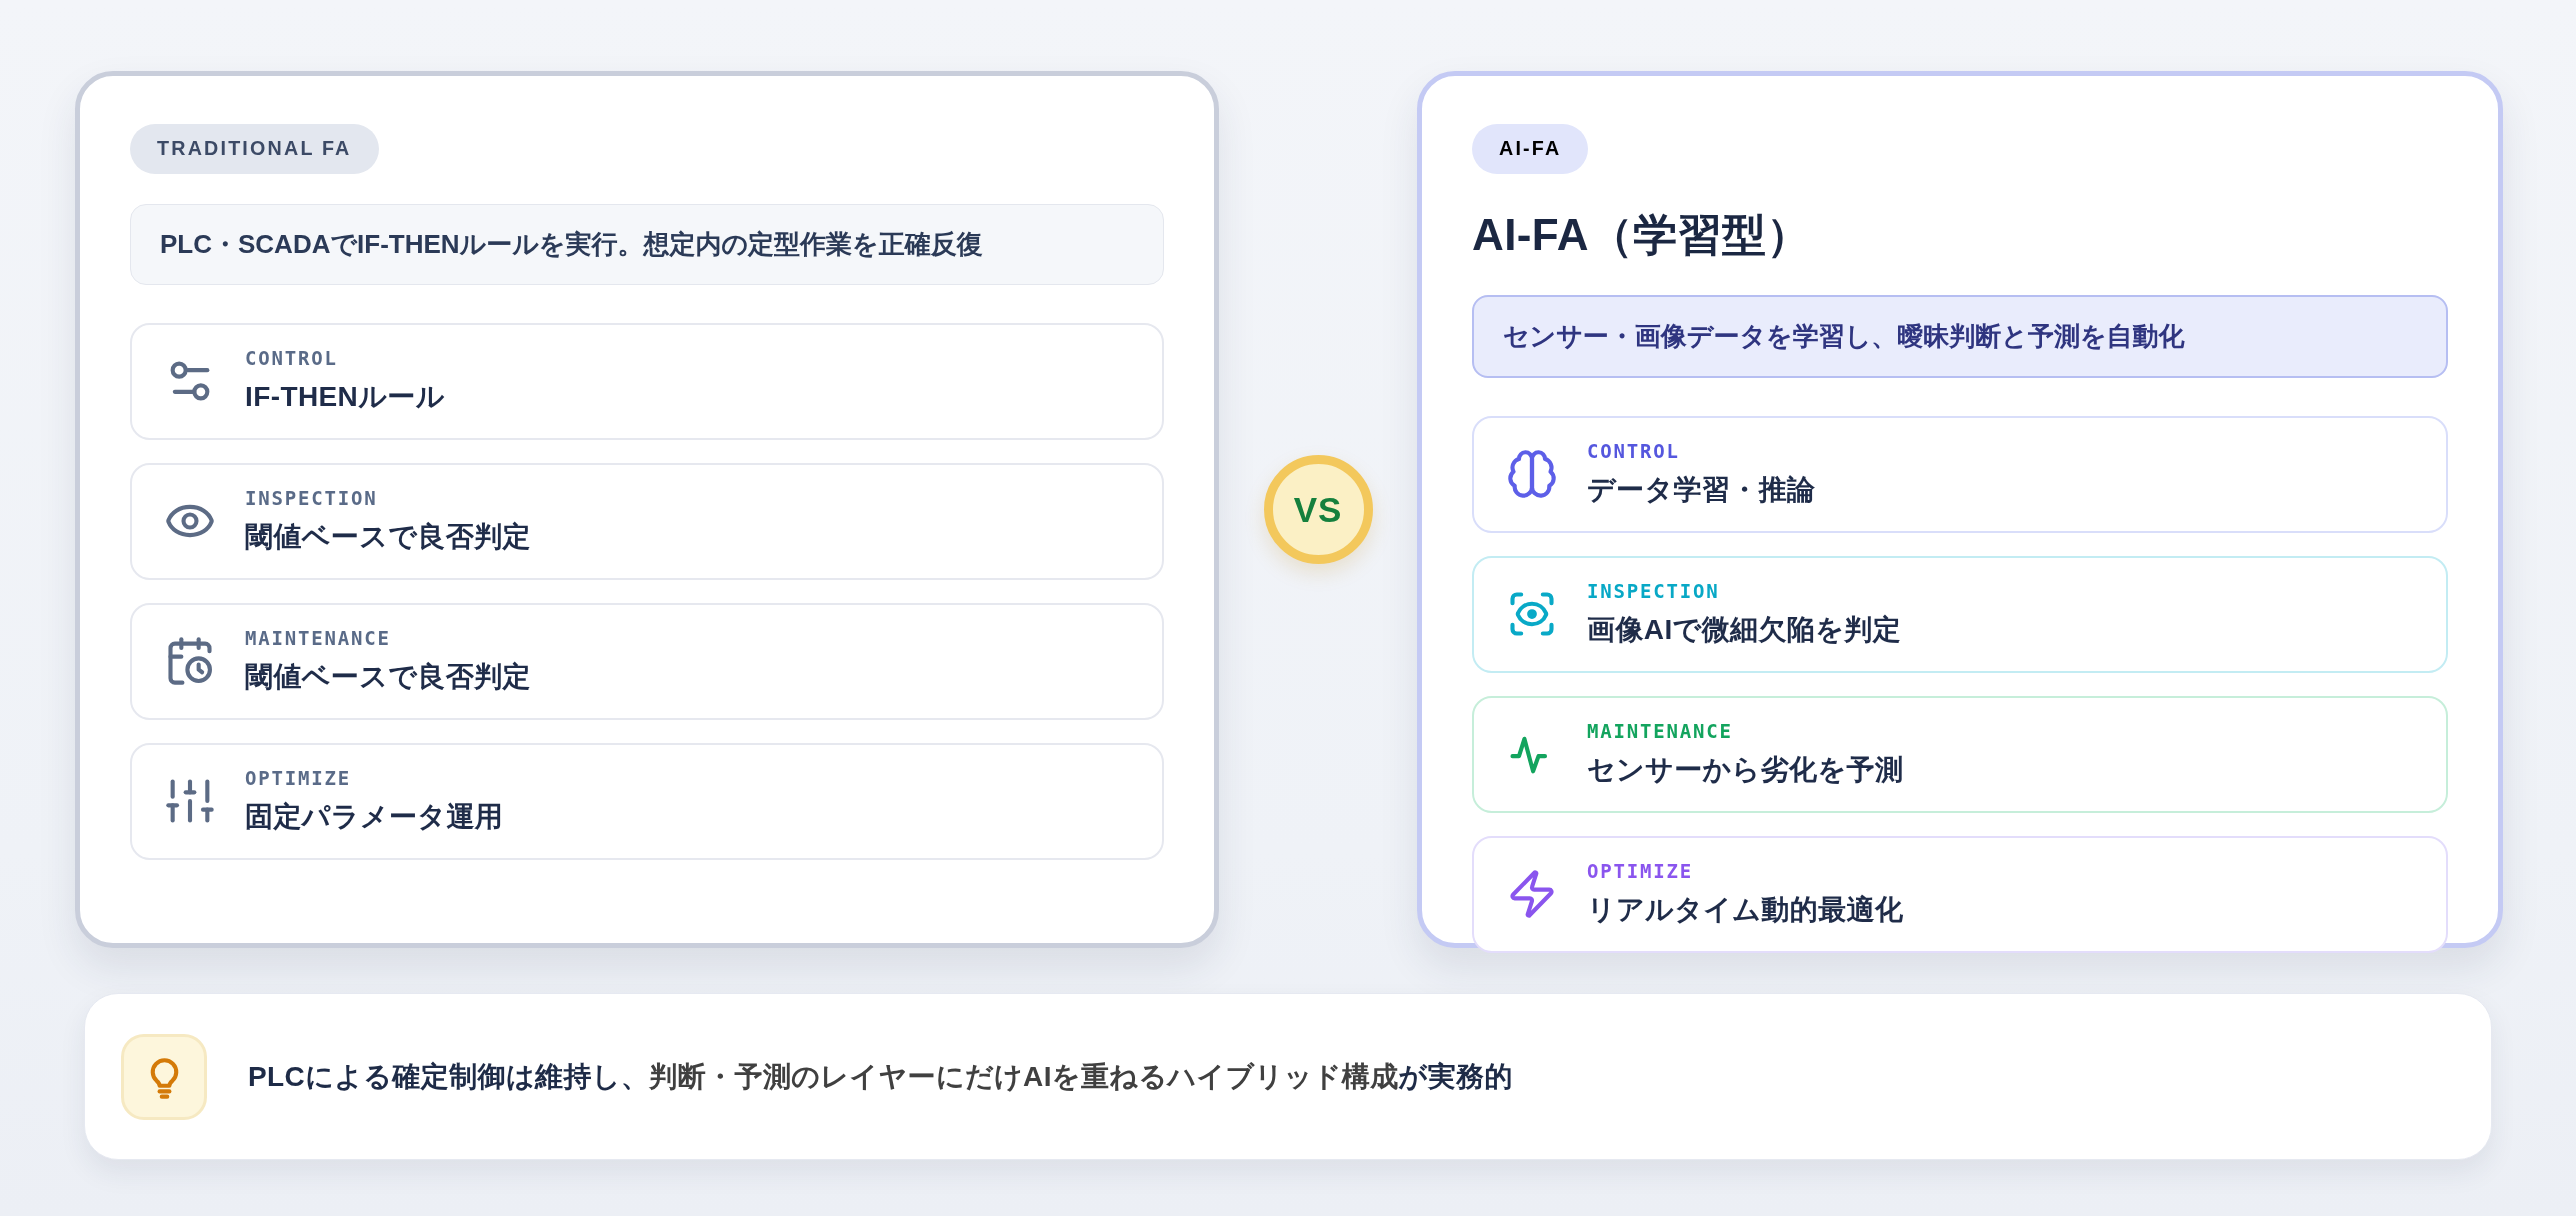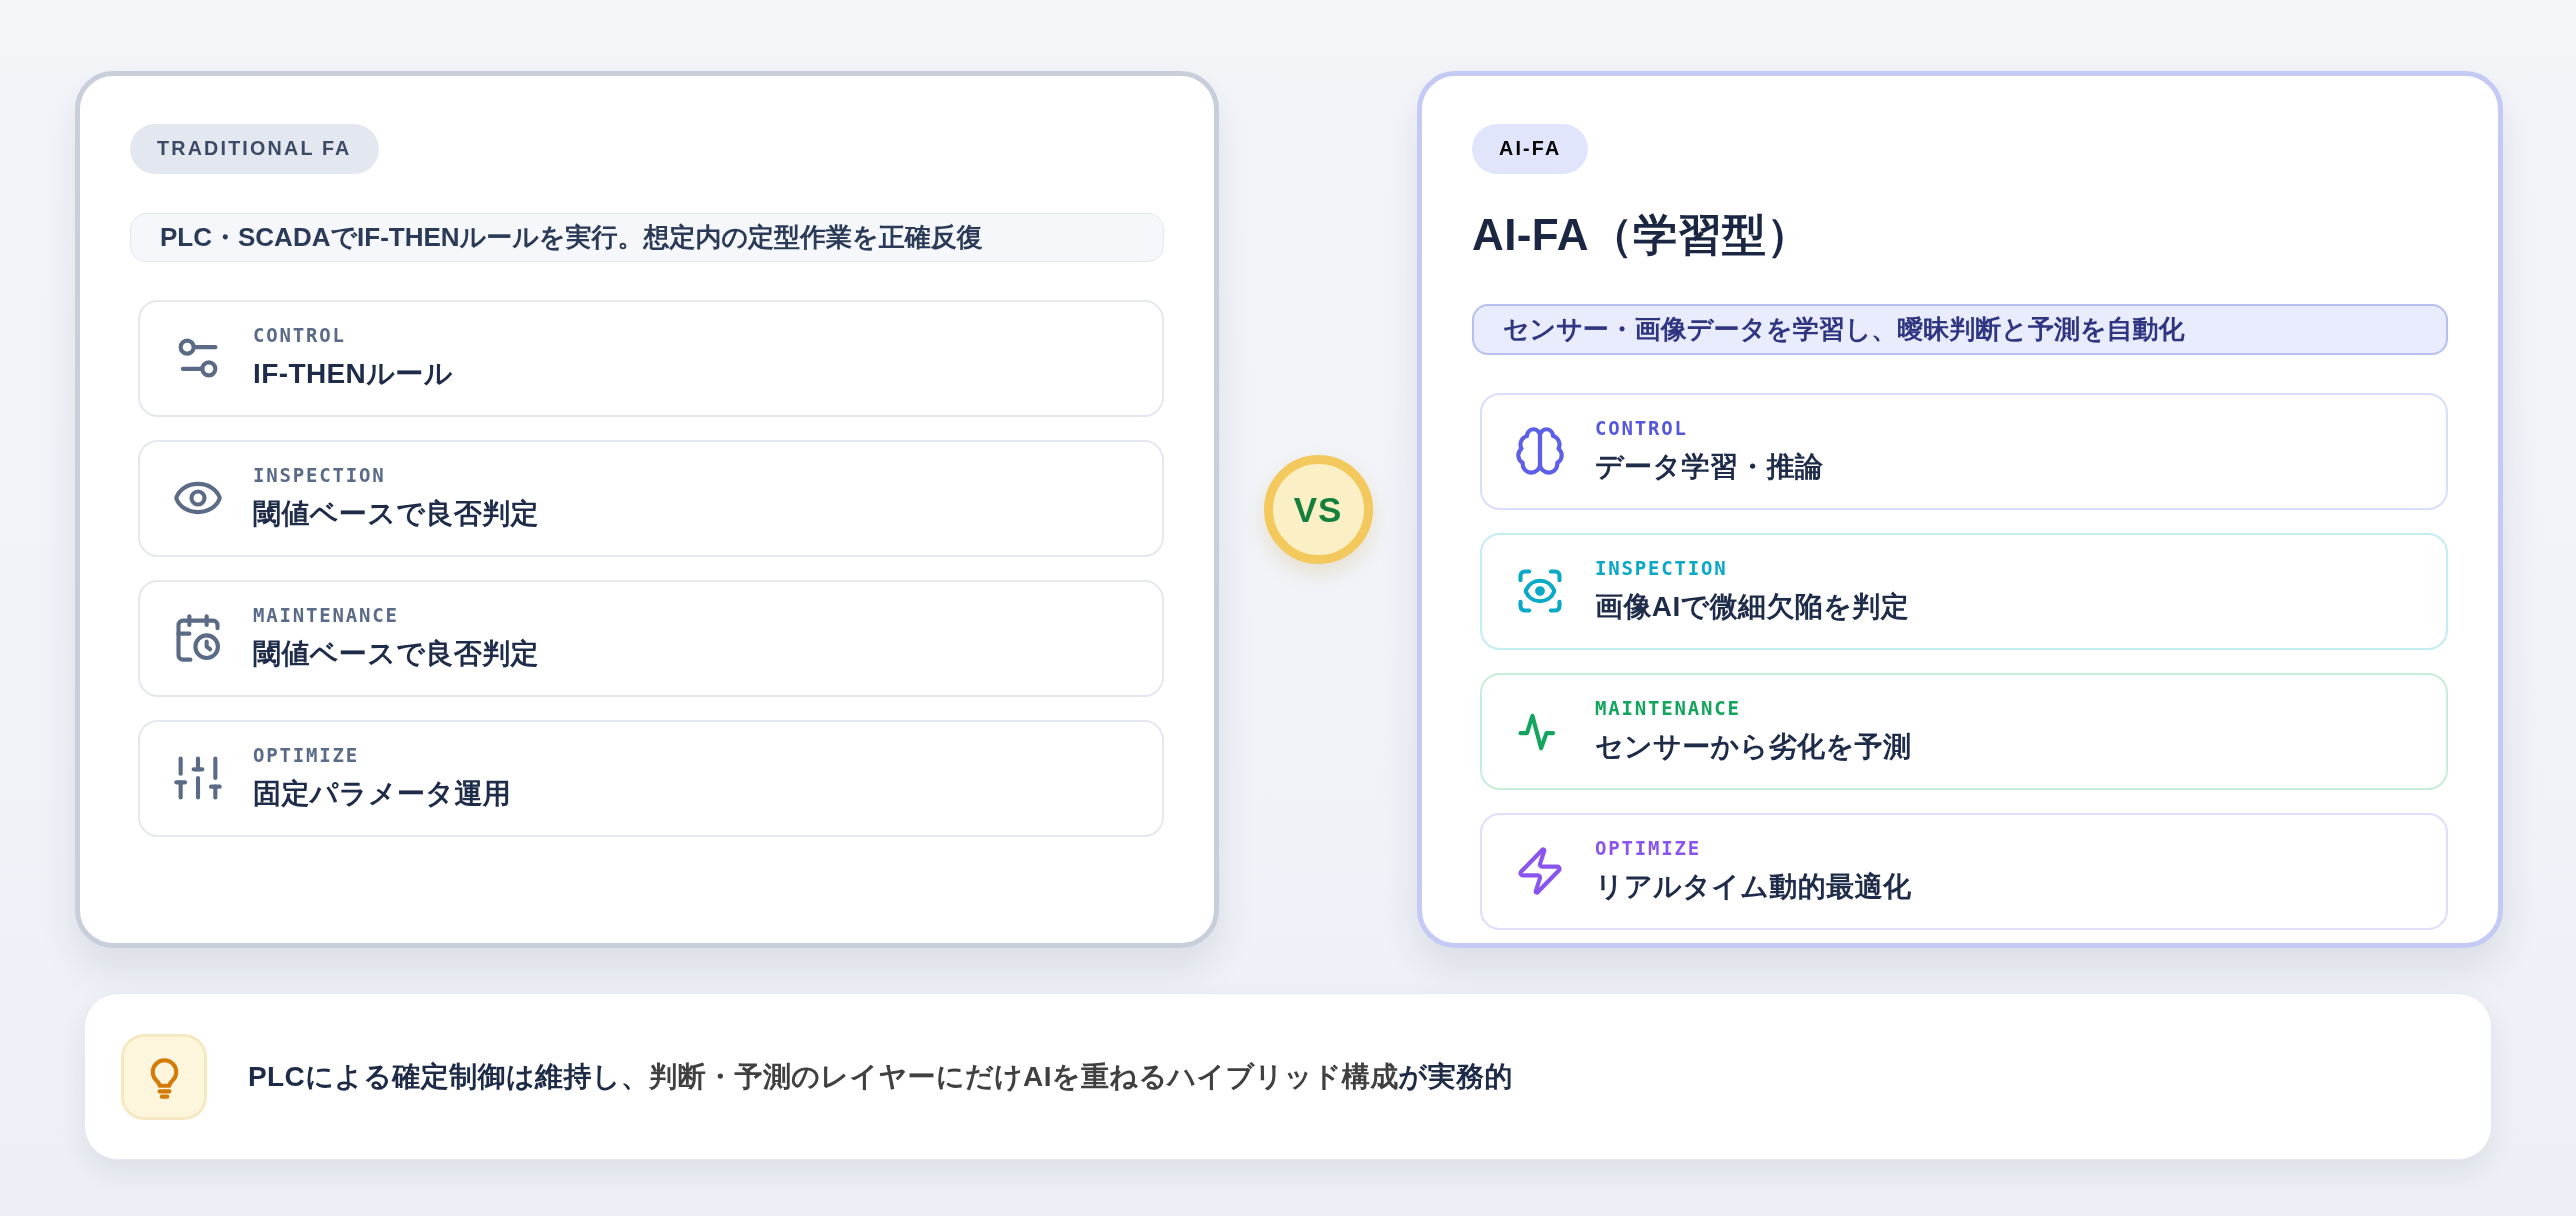--- a/index.html
+++ b/index.html
@@ -32,29 +32,29 @@
   .pill{
     display:inline-block;border-radius:894px;padding:15px 27px;
     font-size:19.7px;font-weight:700;letter-spacing:2.2px;line-height:1;
   }
   .pill-gray{background:#E3E7EF;color:#3C4A66;}
   .pill-indigo{background:#E1E5FB;color:#000000;}
   .card-title{
     margin:32px 0 0 0;font-size:44px;font-weight:800;color:#1B2742;letter-spacing:0.4px;
   }
   .desc{
-    box-sizing:border-box;margin-top:39px;border-radius:16px;
-    padding:8px 29px;font-size:26px;font-weight:700;line-height:1.2;
+    box-sizing:border-box;margin-top:30px;border-radius:16px;
+    padding:24px 29px;font-size:26px;font-weight:700;line-height:1.2;
   }
   .desc-gray{background:#F5F7FA;border:1.8px solid #E4E7EE;color:#2B3A57;}
   .desc-indigo{background:#E9ECFC;border:2.7px solid #B6BEF2;color:#2F3580;}
   .rows{margin-top:38px;display:grid;grid-auto-rows:117px;row-gap:23px;}
   .row{
     box-sizing:border-box;border-radius:19.7px;background:#ffffff;
-    display:flex;align-items:center;gap:29px;padding:0 32px;margin-left:8px;
+    display:flex;align-items:center;gap:29px;padding:0 32px;
   }
   .row-gray{border:2.7px solid #E6E8EF;}
   .row-indigo{border:2.7px solid #D9DEFA;}
   .row-cyan{border:2.7px solid #C3ECF3;}
   .row-green{border:2.7px solid #C6EEDA;}
   .row-purple{border:2.7px solid #E3DDFB;}
   .row-icon{flex:none;width:52px;height:52px;display:flex;align-items:center;justify-content:center;}
   .row-icon svg{width:52px;height:52px;}
   .ic-slate{color:#5C6B85;}
   .ic-indigo{color:#5D5FE8;}

